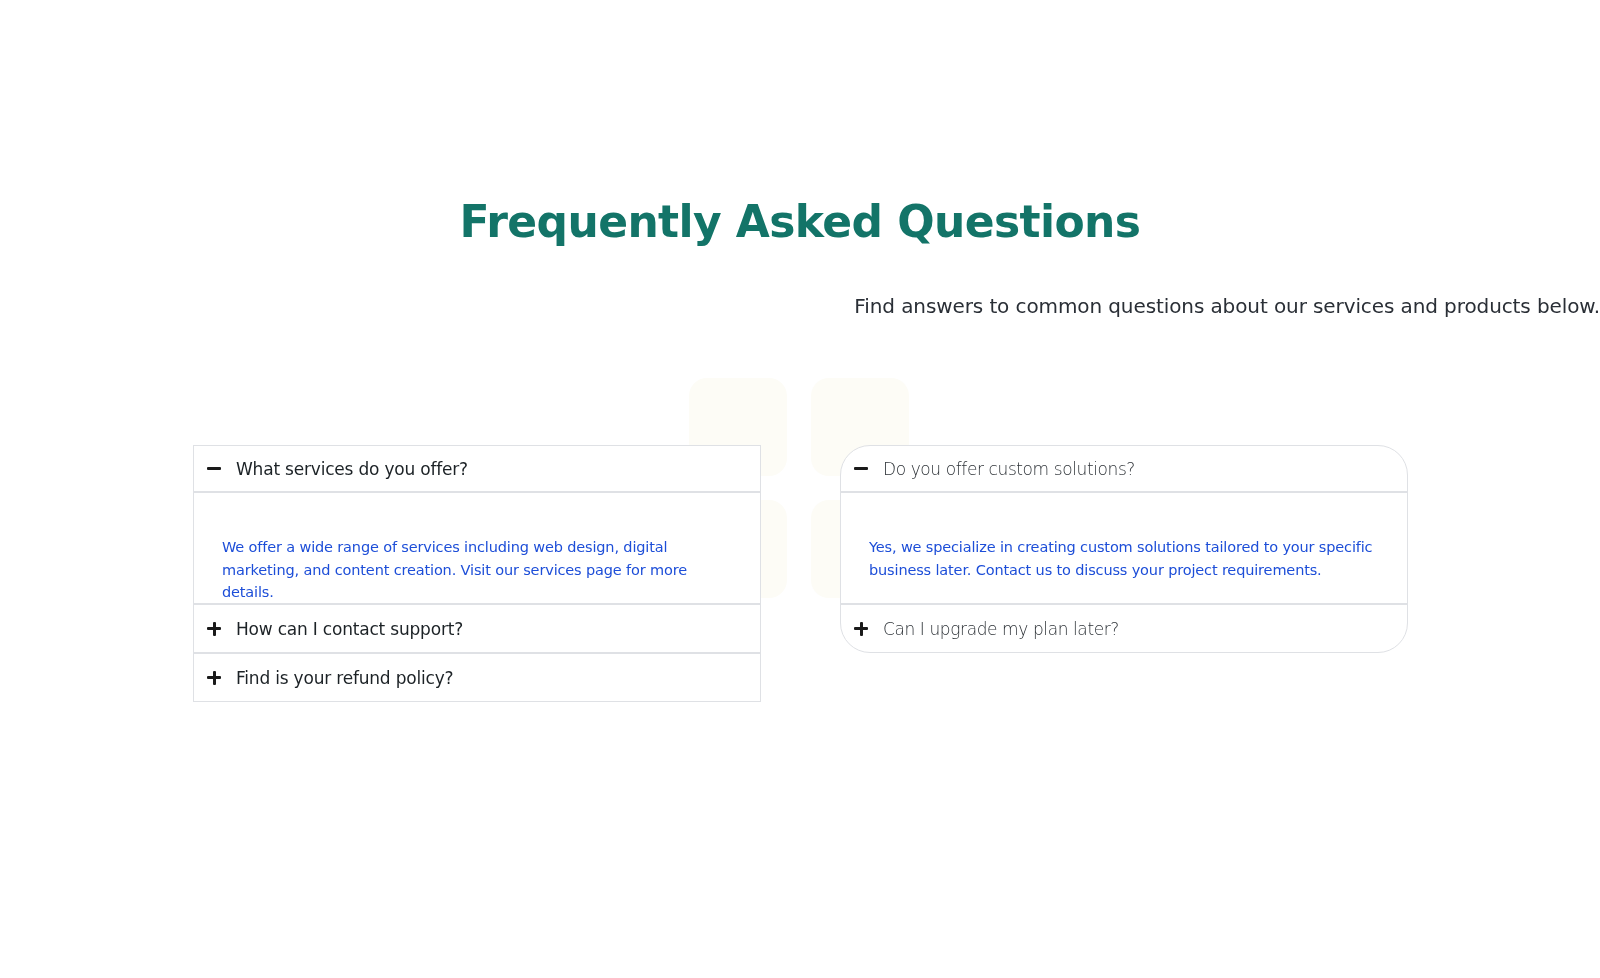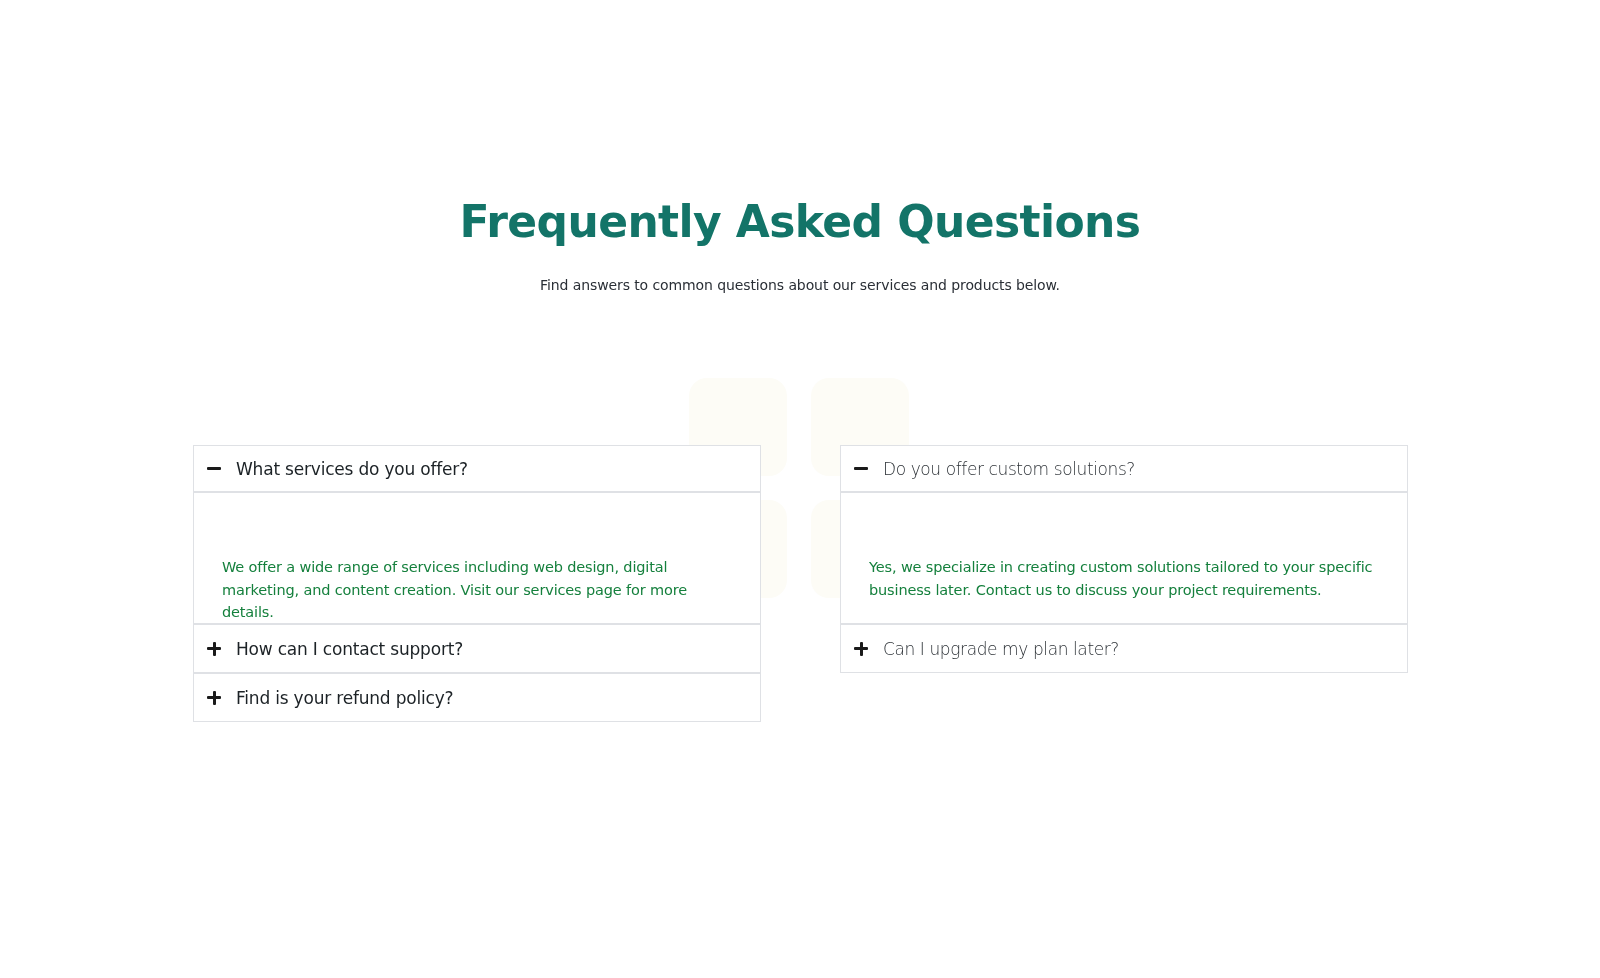--- a/index.html
+++ b/index.html
@@ -7,36 +7,36 @@
     body { font-family: "DejaVu Sans", "Liberation Sans", sans-serif; color: #1f2a30; position: relative; }
 
     .deco { position: absolute; width: 98px; height: 98px; background: #fdfcf6; border-radius: 18px; z-index: 0; }
     .d1 { left: 689px; top: 378px; }
     .d2 { left: 811px; top: 378px; }
     .d3 { left: 689px; top: 500px; }
     .d4 { left: 811px; top: 500px; }
 
     .header { position: absolute; top: 196px; left: 0; width: 1600px; text-align: center; z-index: 1; }
     .title { font-family: "DejaVu Sans", sans-serif; font-size: 44px; font-weight: bold; color: #137468; letter-spacing: -0.6px; }
-    .subtitle { margin-top: 30px; font-size: 14px; color: #2a2f36; letter-spacing: -0.1px; }
+    .subtitle { margin-top: 47px; font-size: 20px; color: #2a2f36; letter-spacing: -0.1px; text-align: right; }
 
     .col { position: absolute; top: 445px; width: 568px; border: 1px solid #dfe1e5; background: #fff; z-index: 1; }
     .col-left { left: 193px; }
-    .col-right { left: 840px; }
+    .col-right { left: 840px; border-radius: 30px; }
 
     .item { border-bottom: 2px solid #dfe1e5; }
     .item:last-child { border-bottom: none; }
     .q { display: flex; align-items: center; height: 47px; padding-left: 12px; cursor: pointer; }
     .icon { width: 16px; height: 16px; position: relative; margin-right: 14px; flex-shrink: 0; }
     .icon .h { position: absolute; left: 1px; top: 6.5px; width: 14px; height: 3px; background: #1a1a1a; border-radius: 1px; }
     .icon .v { position: absolute; left: 6.5px; top: 1px; width: 3px; height: 14px; background: #1a1a1a; border-radius: 1px; }
     .qtext { font-size: 17px; color: #1c2226; letter-spacing: -0.2px; }
     .col-right .qtext { color: #2e3338; font-weight: 300; letter-spacing: -0.4px; }
     .open .q { border-bottom: 2px solid #dfe1e5; text-align: center; }
-    .a { height: 110px; padding: 43px 28px 0 28px; font-size: 14.5px; line-height: 22.5px; color: #15803d; letter-spacing: -0.15px; margin-top: 20px; }
+    .a { height: 110px; padding: 43px 28px 0 28px; font-size: 14.5px; line-height: 22.5px; color: #1d4ed8; letter-spacing: -0.15px; }
   </style>
 </head>
 <body>
 
 <div class="deco d1"></div>
 <div class="deco d2"></div>
 <div class="deco d3"></div>
 <div class="deco d4"></div>
 
 <div class="header">

